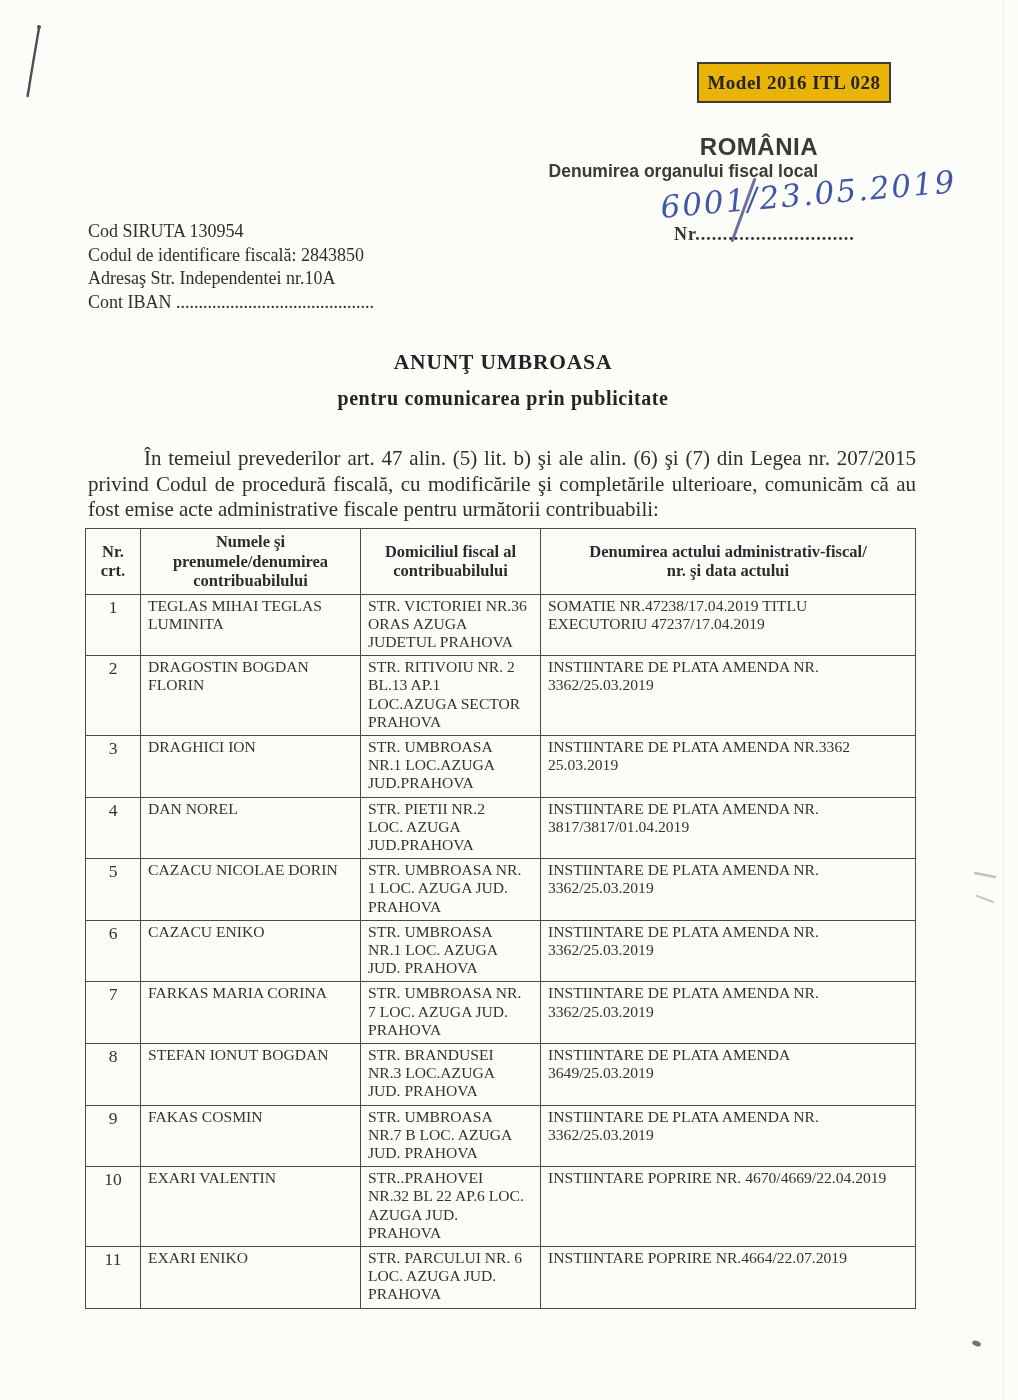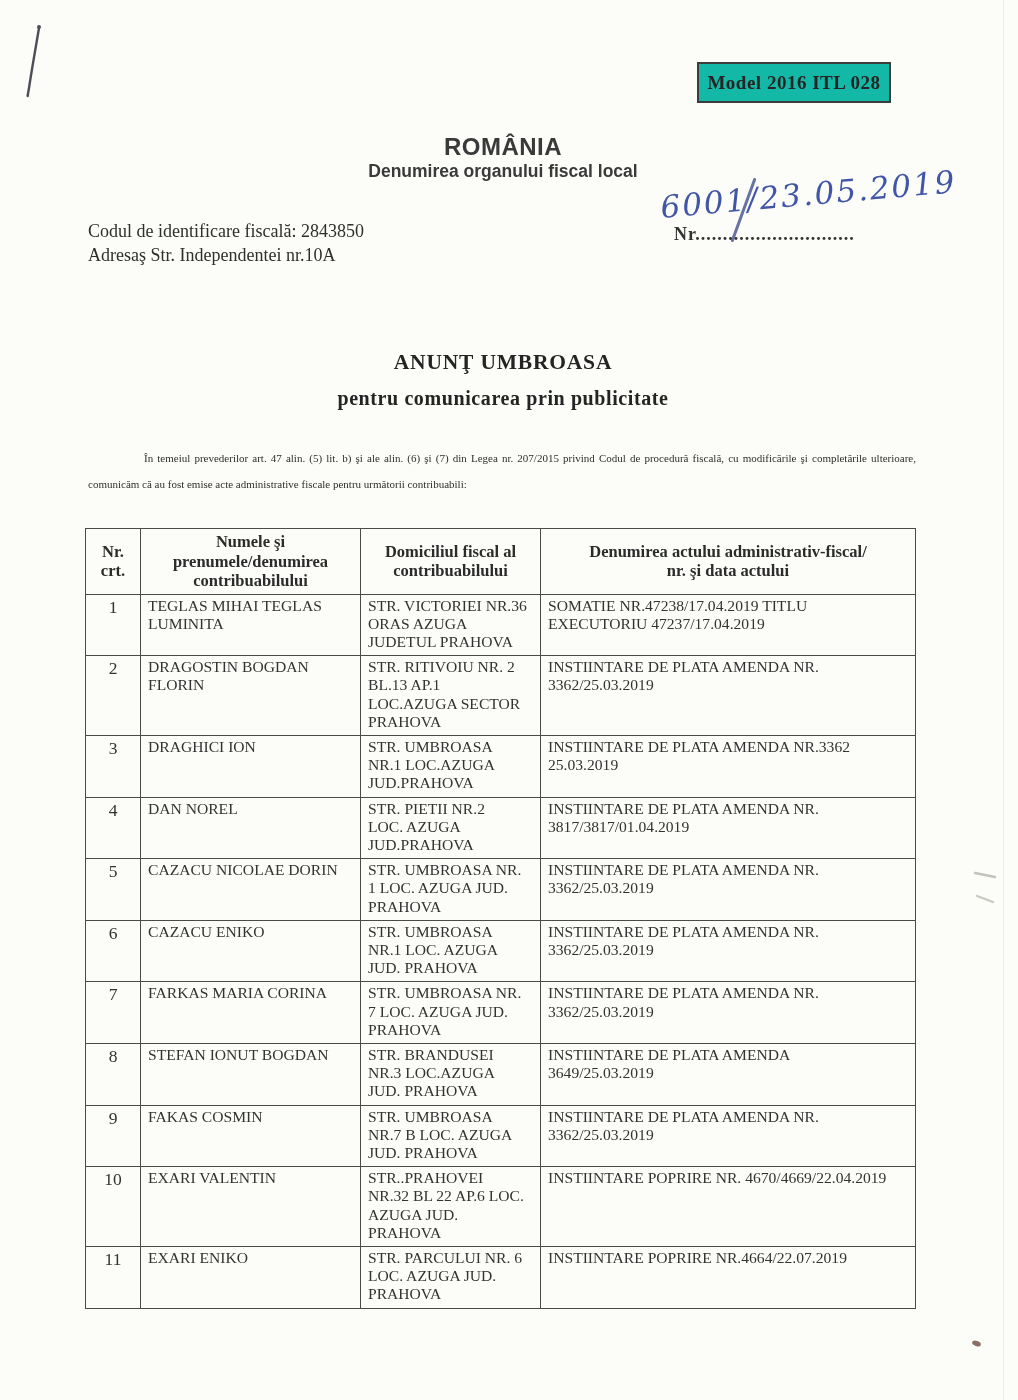--- a/index.html
+++ b/index.html
@@ -9,26 +9,26 @@
     font-family:"Liberation Serif", serif; color:#2b2b2b;
   }
   .scan-edge { position:absolute; right:14px; top:0; width:1px; height:100%;
     background:#ededea; }
 
   
   .model-box {
     position:absolute; left:697px; top:62px; width:190px; height:37px;
     border:2px solid #3c3c3c; display:flex; align-items:center; justify-content:center;
     font-weight:bold; font-size:19px; color:#242424; letter-spacing:0.5px;
-    background:#14b8a6;
+    background:#eab308;
   }
 
   
   .center-head {
-    position:absolute; left:188px; top:133px; width:630px; text-align:center;
+    position:absolute; left:188px; top:133px; width:630px; text-align:right;
     font-family:"Liberation Sans", sans-serif; font-weight:bold; color:#3a3a3a;
   }
   .country { font-size:24px; letter-spacing:0.5px; line-height:27px; }
   .head-line { font-size:17.5px; line-height:22px; }
 
   
   .handwritten {
     position:absolute; left:660px; top:176px; white-space:nowrap;
     font-family:"DejaVu Serif", serif; font-style:italic;
     font-size:31px; letter-spacing:2px; transform:rotate(-5deg);
@@ -49,21 +49,21 @@
     font-weight:bold; font-size:21.5px; letter-spacing:0.8px; color:#242424;
   }
   .doc-subtitle {
     position:absolute; left:188px; top:387px; width:630px; text-align:center;
     font-weight:bold; font-size:20px; letter-spacing:0.6px; color:#242424;
   }
 
   
   .intro {
     position:absolute; left:88px; top:446px; width:828px;
-    font-size:11px; line-height:25.5px; text-align:justify; text-indent:56px;
+    font-size:21px; line-height:25.5px; text-align:justify; text-indent:56px;
     color:#2e2e2e;
   }
 
   
   table.taxpayers {
     position:absolute; left:85px; top:528px; width:830px;
     border-collapse:collapse; table-layout:fixed;
   }
   .taxpayers th, .taxpayers td {
     border:1.6px solid #4a4a4a; white-space:pre-line; overflow:hidden;
@@ -100,22 +100,24 @@
 <div class="center-head">
   <div class="country">ROMÂNIA</div>
   <div class="head-line">Denumirea organului fiscal local</div>
 </div>
 
 <div class="handwritten" style="color: rgb(65, 86, 166);">6001/23.05.2019</div>
 <div class="pen-slash"></div>
 <div class="nr-line">Nr.............................</div>
 
 <div class="issuer">
+  <div>Cod SIRUTA 130954</div>
   <div> Codul de identificare fiscală: 2843850</div>
   <div>Adresaş Str. Independentei nr.10A</div>
+  <div>Cont IBAN ............................................</div>
 </div>
 
 <div class="doc-title">ANUNŢ UMBROASA</div>
 <div class="doc-subtitle">pentru comunicarea prin publicitate</div>
 
 <div class="intro">În temeiul prevederilor art. 47 alin. (5) lit. b) şi ale alin. (6) şi (7) din Legea nr. 207/2015 privind Codul de procedură fiscală, cu modificările şi completările ulterioare, comunicăm că au fost emise acte administrative fiscale pentru următorii contribuabili:</div>
 
 <table class="taxpayers">
   <colgroup>
     <col style="width:55px">

